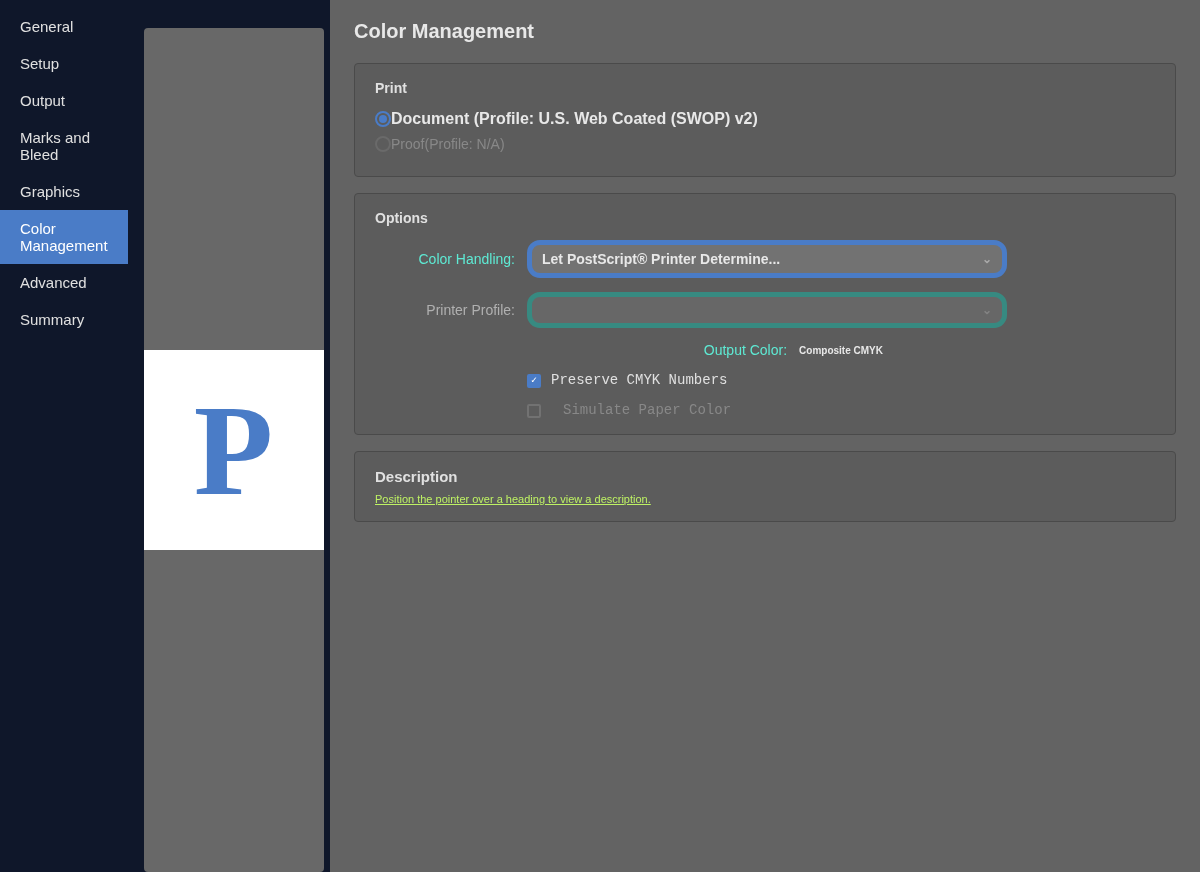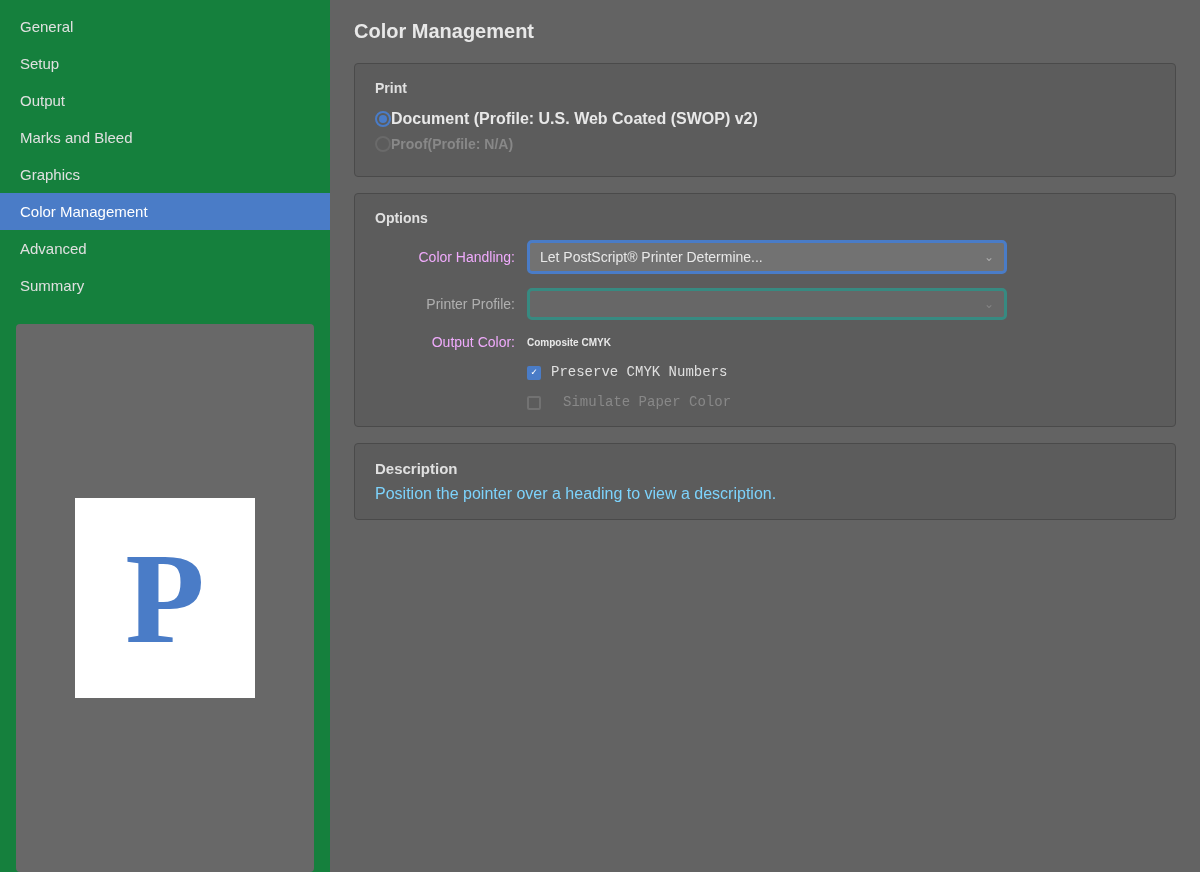--- a/index.html
+++ b/index.html
@@ -10,23 +10,23 @@
       width: 1200px;
       height: 872px;
       overflow: hidden;
       display: flex;
     }
 
     
     .sidebar {
       width: 330px;
       min-width: 330px;
-      background: #15803d;
-      display: flex;
-      flex-direction: column;
+      background: #0f172a;
+      display: flex;
+      flex-direction: row;
       padding-top: 8px;
     }
 
     .sidebar-nav {
       display: flex;
       flex-direction: column;
     }
 
     .sidebar-item {
       padding: 10px 20px;
@@ -134,21 +134,20 @@
     }
 
     .radio-custom.disabled {
       border-color: #777;
       opacity: 0.5;
     }
 
     .radio-label {
       font-size: 14px;
       color: #e0e0e0;
-      font-weight: bold;
     }
 
     .radio-label.disabled {
       color: #888;
     }
 
     .radio-label.primary {
       font-size: 16px;
       font-weight: 600;
       color: #e8e8e8;
@@ -168,56 +167,58 @@
     }
 
     .form-label {
       font-size: 14px;
       color: #b0b0b0;
       text-align: right;
       min-width: 140px;
     }
 
     .form-label.active {
-      color: #f0abfc;
+      color: #5eead4;
     }
 
     .select-control {
       flex: 1;
       max-width: 480px;
       background: #727272;
-      border: 3px solid #14b8a6;
-      border-radius: 5px;
+      border: 5px solid #14b8a6;
+      border-radius: 13px;
       color: #e8e8e8;
       font-size: 14px;
       padding: 6px 10px;
       display: flex;
       align-items: center;
       justify-content: space-between;
       cursor: pointer;
+      font-weight: bold;
     }
 
     .select-control.active {
       border-color: #4a7cc7;
     }
 
     .select-control.disabled {
       opacity: 0.5;
       cursor: default;
     }
 
     .chevron-icon {
       color: #aaa;
       font-size: 12px;
     }
 
     .output-color-row {
       display: flex;
       align-items: center;
       gap: 12px;
+      justify-content: center;
     }
 
     .output-value {
       font-size: 10px;
       font-weight: 600;
       color: #e8e8e8;
     }
 
     
     .checkbox-row {
@@ -268,22 +269,23 @@
 
     
     .description-title {
       font-size: 15px;
       font-weight: 600;
       color: #e0e0e0;
       margin-bottom: 8px;
     }
 
     .description-text {
-      font-size: 16px;
-      color: #7dd3fc;
+      font-size: 11px;
+      color: #bef264;
+      text-decoration: underline;
     }
   </style>
 </head>
 <body>
 
 <div class="sidebar">
   <nav class="sidebar-nav">
     <div class="sidebar-item">
       <span>General</span>
     </div>

